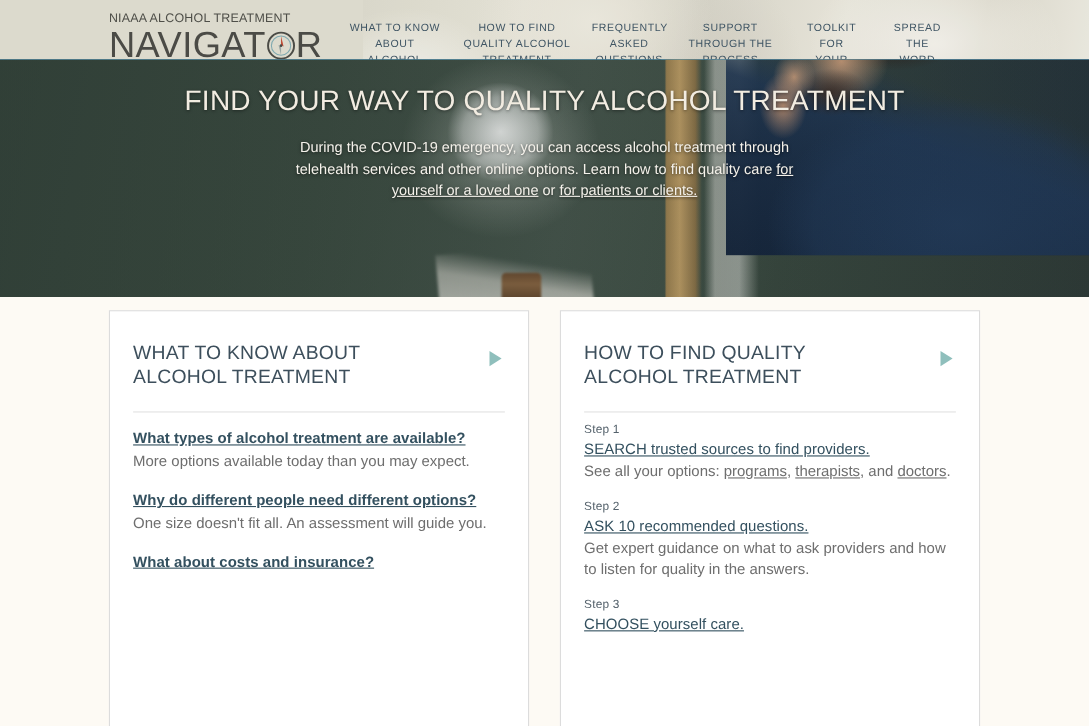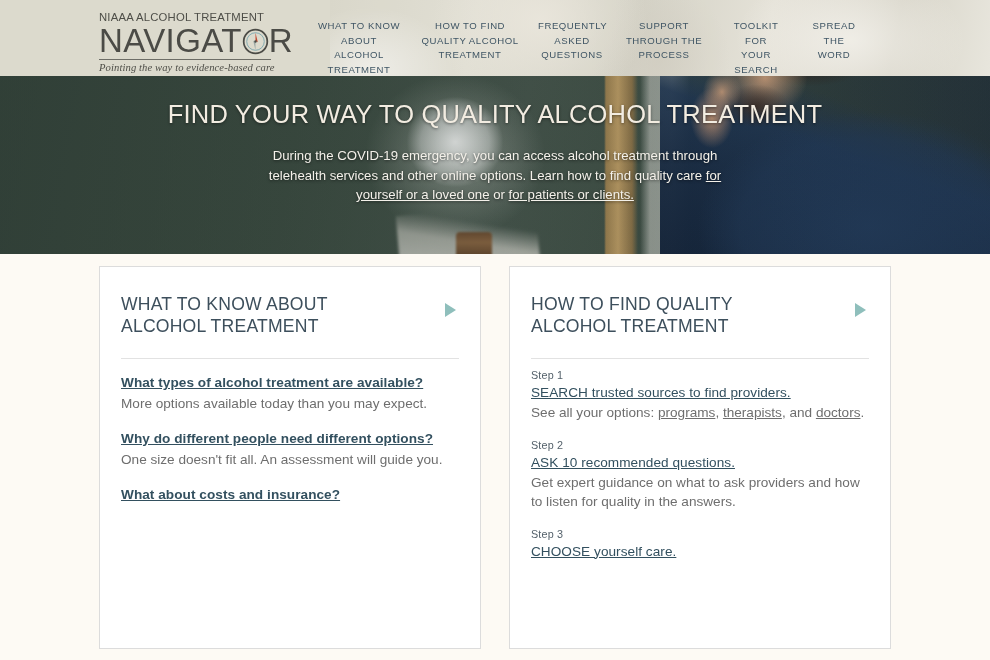--- a/index.html
+++ b/index.html
@@ -14,21 +14,21 @@
   body {
     font-family: "Liberation Sans", sans-serif;
     background: #fdfaf4;
     color: #3d4f5c;
     -webkit-font-smoothing: antialiased;
   }
 
   
   .site-header {
     position: relative;
-    height: 76px;
+    height: 54px;
     background: #dcdacd;
     overflow: hidden;
     display: flex;
     align-items: flex-end;
   }
   
   .header-texture {
     position: absolute;
     inset: 0;
     left: 330px;
@@ -122,21 +122,21 @@
   .nav-w1 { width: 104px; }
   .nav-w2 { width: 118px; }
   .nav-w3 { width: 98px; }
   .nav-w4 { width: 86px; }
   .nav-w5 { width: 86px; }
   .nav-w6 { width: 70px; }
 
   
   .hero {
     position: relative;
-    height: 178px;
+    height: 216px;
     overflow: hidden;
     background: #0369a1;
   }
   .hero-photo {
     position: absolute;
     inset: 0;
   }
   
   .hero-photo .scene {
     position: absolute;

